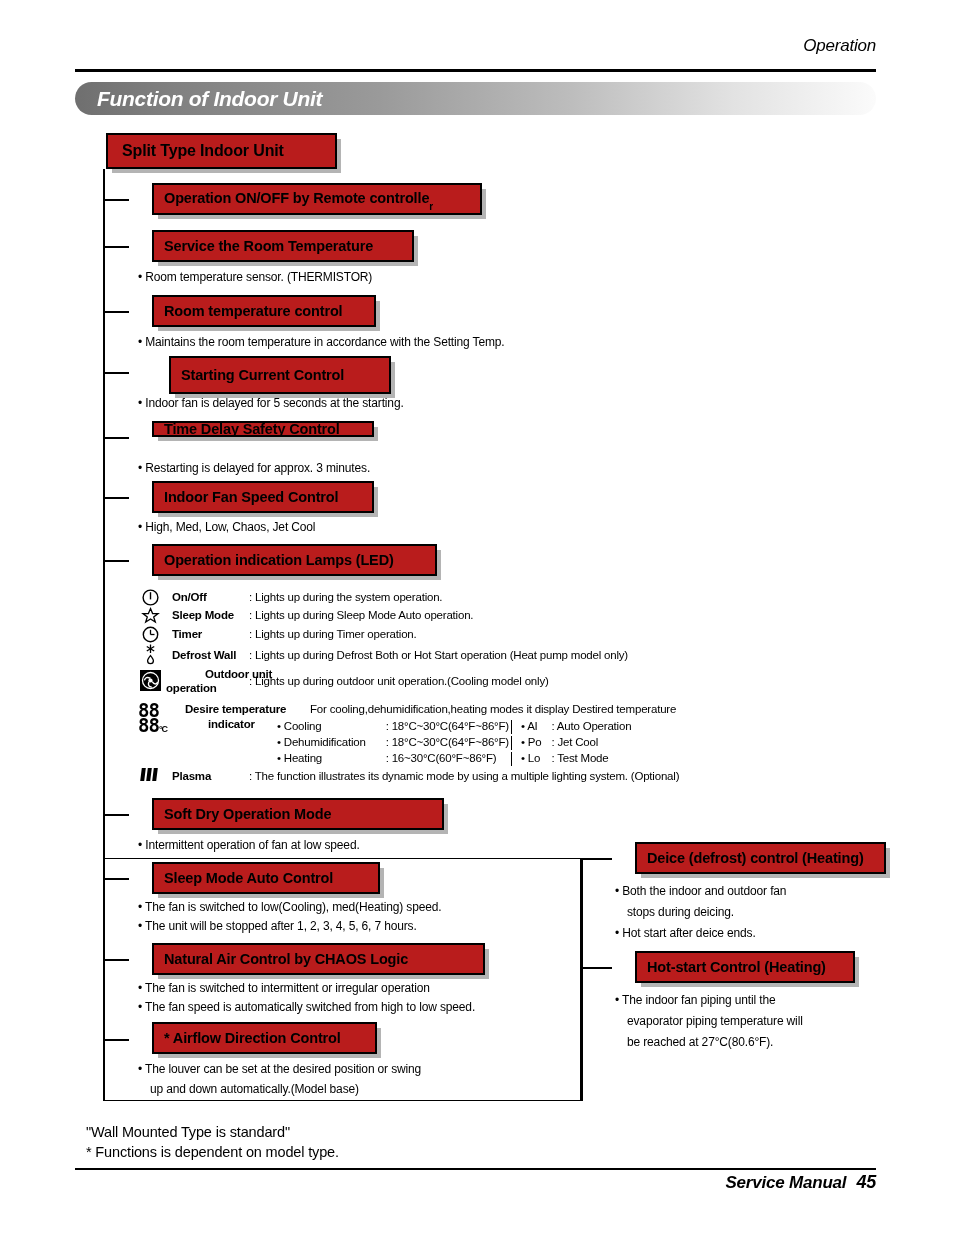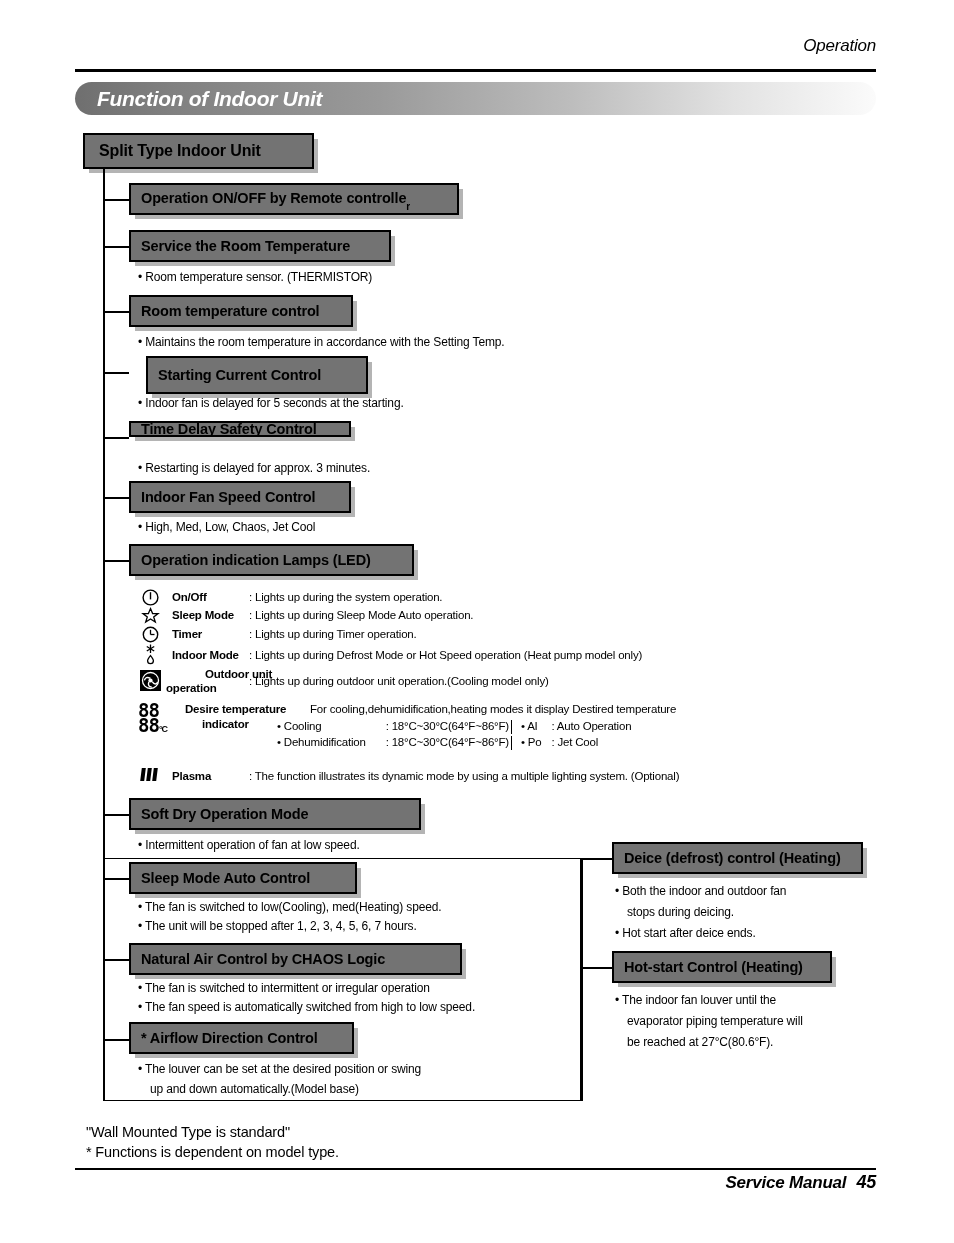--- a/index.html
+++ b/index.html
@@ -57,26 +57,27 @@
     font-style: italic;
     font-weight: bold;
     color: #ffffff;
     letter-spacing: -0.3px;
   }
 
   
   .node {
     position: absolute;
     box-sizing: border-box;
-    background: #737373;
+    background: #b91c1c;
     border: 2.2px solid #000000;
     box-shadow: 5px 5px 0 -1px #b4b4b4;
     display: flex;
     align-items: center;
     white-space: nowrap;
+    margin-left: 23px;
   }
   .node-label {
     font-size: 14.5px;
     font-weight: bold;
     letter-spacing: -0.15px;
     padding: 0 10px;
   }
   .node.root .node-label {
     font-size: 16px;
     padding: 0 14px;
@@ -270,61 +271,68 @@
 <div class="led-icon" style="left:141px; top:643px;">
   <svg width="19" height="22" viewBox="0 0 19 22">
     <g stroke="#000" stroke-width="1.3">
       <line x1="9.5" y1="1.5" x2="9.5" y2="10"></line>
       <line x1="5.8" y1="3.5" x2="13.2" y2="8"></line>
       <line x1="13.2" y1="3.5" x2="5.8" y2="8"></line>
     </g>
     <path d="M9.5 12.6 C11.6 15.2 12.4 16.5 12.4 17.8 A2.9 2.9 0 0 1 6.6 17.8 C6.6 16.5 7.4 15.2 9.5 12.6 Z" fill="none" stroke="#000" stroke-width="1.3"></path>
   </svg>
 </div>
-<div class="led-name" style="left:172px; top:649px;">Indoor Mode</div>
-<div class="led-desc" style="left:249px; top:649px;">: Lights up during Defrost Mode or Hot Speed operation (Heat pump model only)</div>
+<div class="led-name" style="left:172px; top:649px;">Defrost Wall</div>
+<div class="led-desc" style="left:249px; top:649px;">: Lights up during Defrost Both or Hot Start operation (Heat pump model only)</div>
 
 <div class="led-icon" style="left:140px; top:670px;">
   <svg width="21" height="21" viewBox="0 0 21 21">
     <rect x="0" y="0" width="21" height="21" fill="#000"></rect>
     <circle cx="10.5" cy="10.5" r="8" fill="none" stroke="#fff" stroke-width="1.3"></circle>
     <circle cx="10.5" cy="10.5" r="2.1" fill="#fff"></circle>
     <path d="M10.5 8.4 C7 6.6 5.2 7.6 4.4 10.4" fill="none" stroke="#fff" stroke-width="1.4"></path>
     <path d="M12.2 11.6 C14.4 14.9 16.4 14.6 17.6 12" fill="none" stroke="#fff" stroke-width="1.4"></path>
     <path d="M8.9 11.8 C7.6 15.4 9 16.8 11.8 17.1" fill="none" stroke="#fff" stroke-width="1.4"></path>
   </svg>
 </div>
 <div class="led-name" style="left:166px; top:668px;margin-left:39px;">Outdoor unit</div>
 <div class="led-name" style="left:166px; top:682px;">operation</div>
 <div class="led-desc" style="left:249px; top:675px;">: Lights up during outdoor unit operation.(Cooling model only)</div>
 
 <div class="seg88" style="left:138px; top:703px;">
   <div>88</div>
   <div style="margin-top:-1px;"><span>88</span><span class="degc">°C</span></div>
 </div>
 <div class="led-name" style="left:185px; top:703px;">Desire temperature</div>
-<div class="led-name" style="left:170px; top:718px;padding-left:32px;">indicator</div>
+<div class="led-name" style="left:176px; top:718px;padding-left:32px;">indicator</div>
 <div class="led-desc" style="left:310px; top:703px;">For cooling,dehumidification,heating modes it display Destired temperature</div>
 
 <table class="temp-table" style="left:275px; top:718px;">
   <tbody>
       <tr>
     <td>• Cooling</td>
     <td class="tt-gap"></td>
     <td>: 18°C~30°C(64°F~86°F)</td>
     <td class="tt-div">• AI</td>
     <td style="padding-left:8px;">: Auto Operation</td>
   </tr>
   <tr>
     <td>• Dehumidification</td>
     <td class="tt-gap"></td>
     <td>: 18°C~30°C(64°F~86°F)</td>
     <td class="tt-div">• Po</td>
     <td style="padding-left:8px;">: Jet Cool</td>
   </tr>
+  <tr>
+    <td>• Heating</td>
+    <td class="tt-gap"></td>
+    <td>: 16~30°C(60°F~86°F)</td>
+    <td class="tt-div">• Lo</td>
+    <td style="padding-left:8px;">: Test Mode</td>
+  </tr>
 </tbody>
   </table>
 
 <div class="plasma-ico" style="left:141px; top:768px;">
   <i></i>
     <i></i>
     <i></i>
 </div>
 <div class="led-name" style="left:172px; top:770px;">Plasma</div>
 <div class="led-desc" style="left:249px; top:770px;">: The function illustrates its dynamic mode by using a multiple lighting system. (Optional)</div>
@@ -361,21 +369,21 @@
 <div class="node" style="left:612px; top:842px; width:251px; height:32px;">
   <span class="node-label">Deice (defrost) control (Heating)</span>
 </div>
 <div class="btext" style="left:615px; top:884px;">• Both the indoor and outdoor fan</div>
 <div class="btext" style="left:627px; top:905px;">stops during deicing.</div>
 <div class="btext" style="left:615px; top:926px;">• Hot start after deice ends.</div>
 
 <div class="node" style="left:612px; top:951px; width:220px; height:32px;">
   <span class="node-label">Hot-start Control (Heating)</span>
 </div>
-<div class="btext" style="left:615px; top:993px;">• The indoor fan louver until the</div>
+<div class="btext" style="left:615px; top:993px;">• The indoor fan piping until the</div>
 <div class="btext" style="left:627px; top:1014px;">evaporator piping temperature will</div>
 <div class="btext" style="left:627px; top:1035px;">be reached at 27°C(80.6°F).</div>
 
 <div class="note" style="left:86px; top:1124px;">"Wall Mounted Type is standard"</div>
 <div class="note" style="left:86px; top:1144px;">* Functions is dependent on model type.</div>
 
 <div class="foot-rule"></div>
 <div class="foot-text">
   <span>Service Manual</span><span class="pg">45</span>
 </div>

